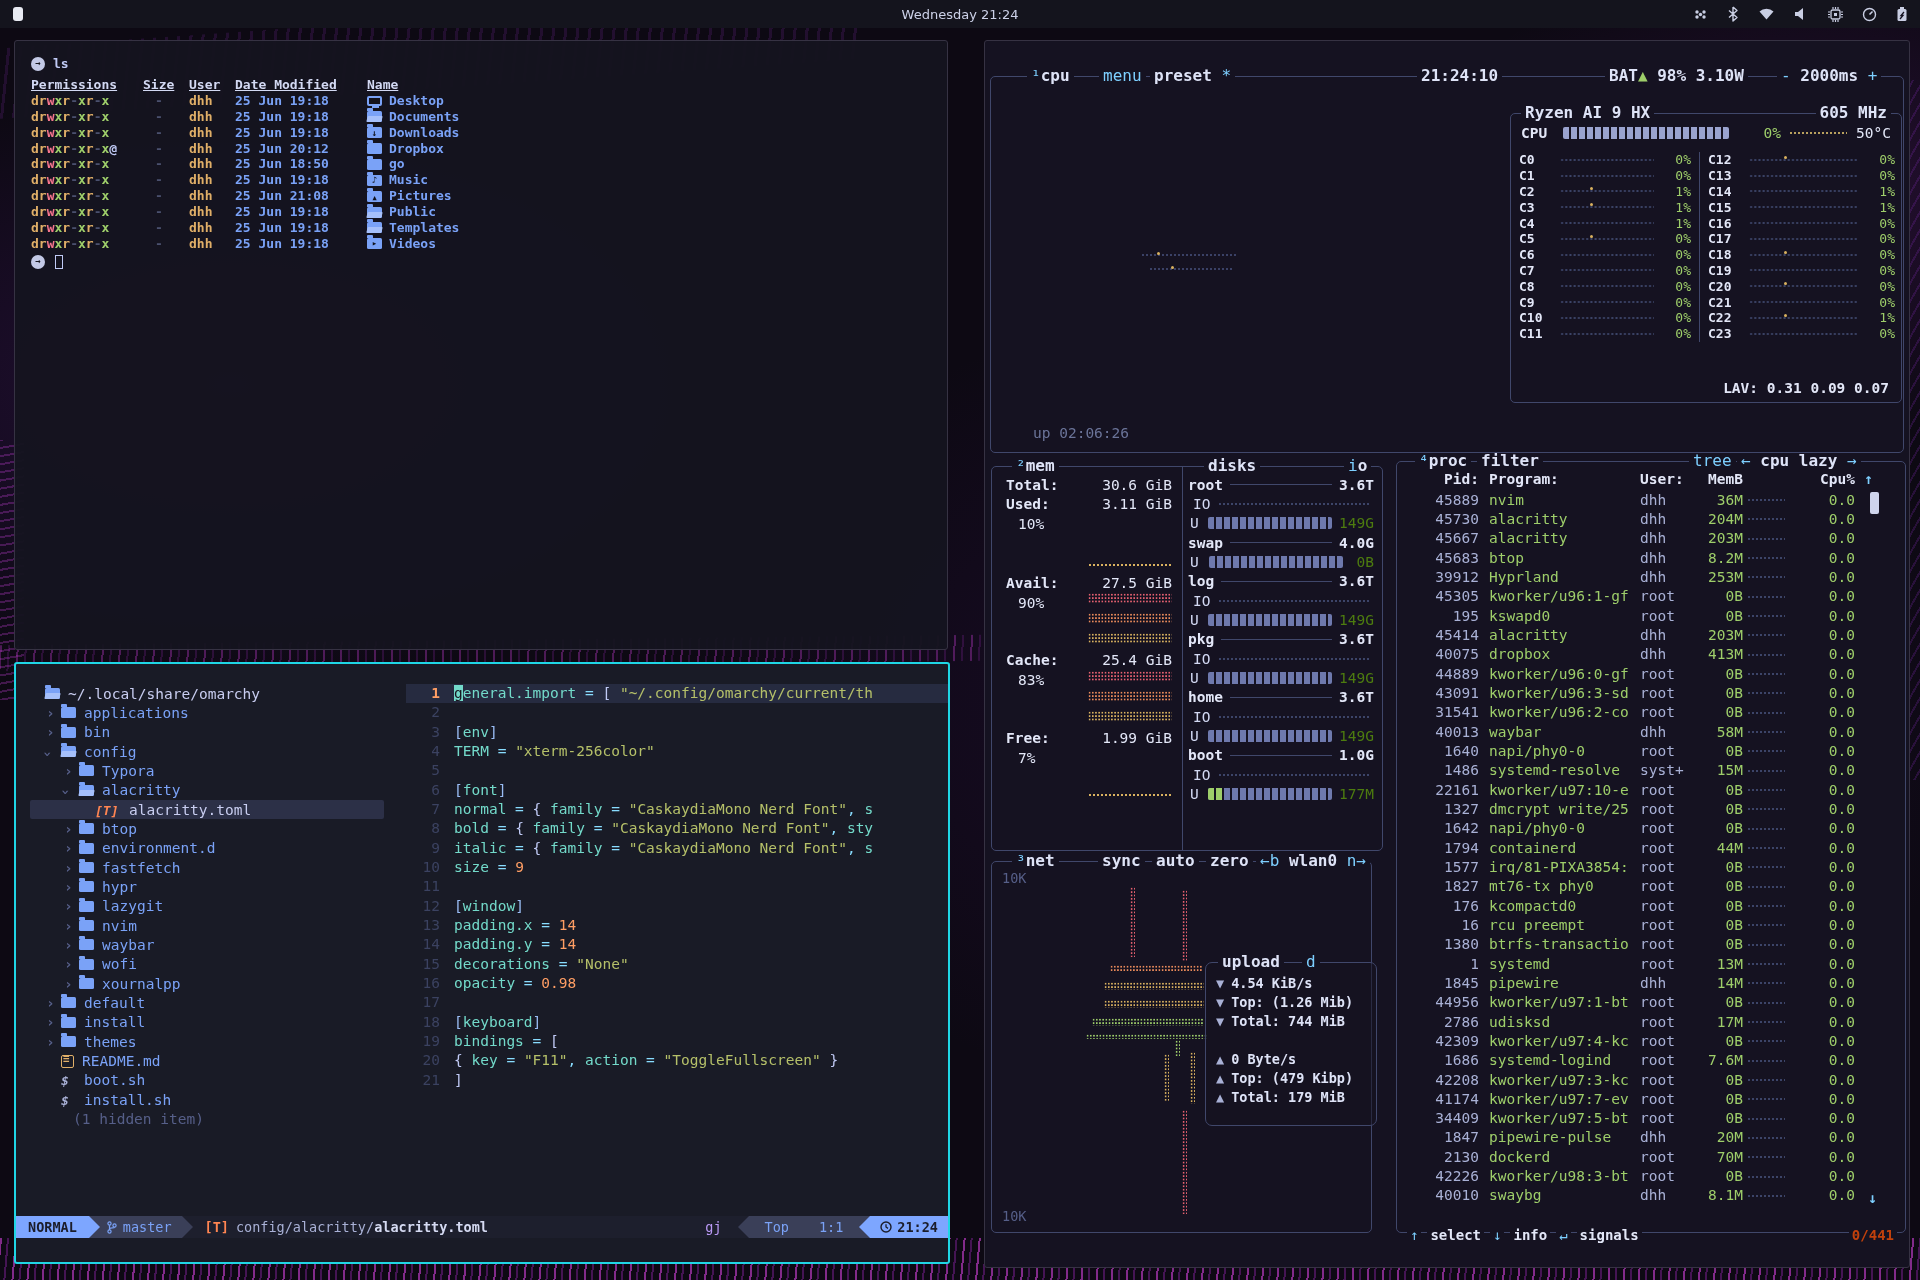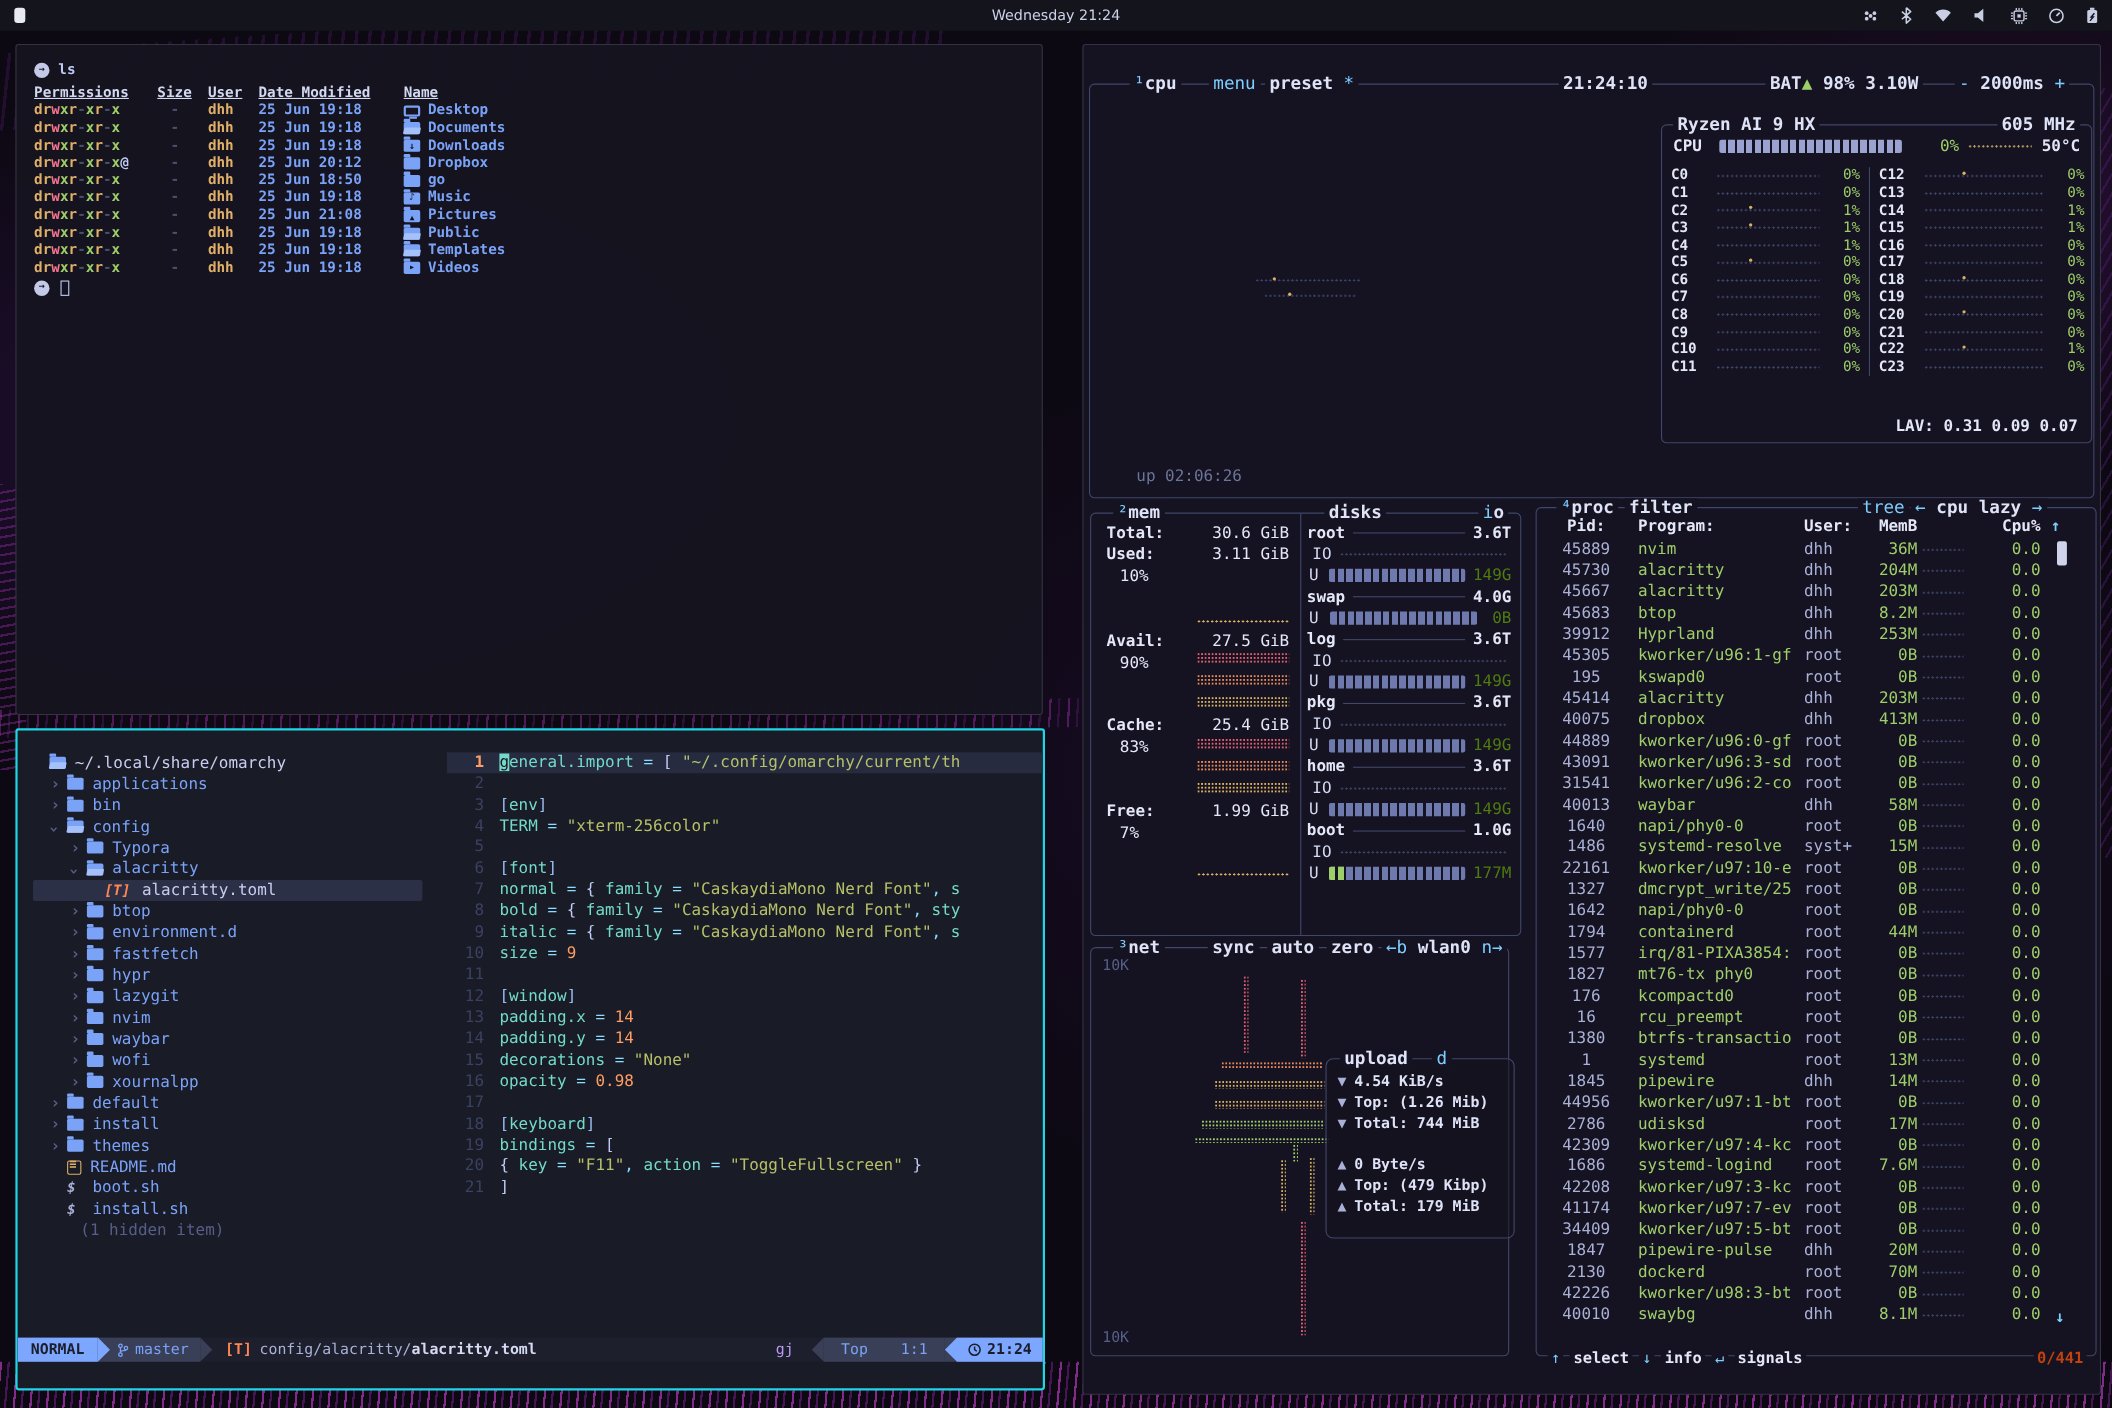--- a/index.html
+++ b/index.html
@@ -109,21 +109,21 @@
   .red{color:#e5606f}.orange{color:#e98a5a}.yellow{color:#d9b15f}.green{color:#9ece6a}
 
   
   .cpu-box{left:5px;top:35px;width:914px;height:377px}
   .ryzen{position:absolute;left:519px;top:36px;width:392px;height:290px;border:1px solid #40476b;border-radius:5px}
   .cpu-total{position:absolute;left:10px;right:10px;top:10px;display:flex;align-items:center;height:17px}
   .ct-label{font-weight:700;width:42px;color:#e3e7f8}
   .hbar{width:166px;height:12px;background:repeating-linear-gradient(90deg,#9aa3cf 0 6px,#151221 6px 8px);border-radius:2px}
   .ct-pct{width:52px;text-align:right;color:#9ece6a}
   .ct-dots{width:58px;height:4px;margin:0 8px;color:#b8a05e}
-  .ct-temp{flex:1;text-align:right;color:#e3e7f8;font-weight:700}
+  .ct-temp{flex:1;text-align:right;color:#e3e7f8;font-weight:400}
   .cores{position:absolute;top:38px;font-size:13px}
   .cores-l{left:8px;width:172px}
   .cores-r{left:188px;width:196px;border-left:1px solid #40476b;padding-left:8px}
   .core-row{display:flex;align-items:center;height:15.8px}
   .cname{width:34px;color:#e3e7f8;font-weight:600}
   .cdots{flex:1;height:4px;margin:0 7px;color:#3c4468;position:relative;background-image:radial-gradient(circle,currentColor 0.9px,transparent 1.15px);background-size:4.2px 4.2px}
   .core-row.mark .cdots::after{content:"";position:absolute;left:32%;top:-2px;width:3px;height:3px;border-radius:50%;background:#d9b15f}
   .cpct{width:30px;text-align:right;color:#9ece6a}
   .lav{position:absolute;right:12px;bottom:6px;color:#e3e7f8;font-weight:600}
   .uptime{position:absolute;left:42px;top:348px;color:#6b7499}
@@ -160,21 +160,21 @@
   .gdots{position:absolute}
   .upload-box{position:absolute;left:213px;top:100px;width:172px;height:164px;border:1px solid #40476b;border-radius:7px;background:rgba(21,18,33,.55)}
   .urow{position:absolute;left:10px;right:8px;display:flex;gap:7px;font-size:13.5px;font-weight:700;color:#dee3f7;white-space:nowrap}
   .umark{color:#a9b1d6;font-weight:400}
 
   
   .proc-box{left:411px;top:420px;width:510px;height:772px}
   .phead{position:absolute;top:9px;left:8px;right:50px;display:flex;font-weight:700;color:#e3e7f8}
   .prows{position:absolute;top:28px;left:8px;right:50px}
   .prow{display:flex;height:19.33px;align-items:center}
-  .col-pid{width:74px;text-align:center;flex:none}
+  .col-pid{width:74px;text-align:right;flex:none}
   .col-prog{width:152px;padding-left:10px;flex:none;overflow:hidden;white-space:nowrap}
   .col-user{width:60px;padding-left:9px;flex:none}
   .col-mem{width:52px;text-align:right;flex:none}
   .col-dots{width:46px;flex:none;display:flex;align-items:center;justify-content:center}
   .col-dots i{display:block;width:38px;height:3px;color:#3c4468;background-image:radial-gradient(circle,currentColor 0.9px,transparent 1.15px);background-size:4px 4px}
   .col-cpu{flex:1;text-align:right}
   .prow .col-pid,.prow .col-user{color:#a9b1d6}
   .prow .col-prog,.prow .col-mem,.prow .col-cpu{color:#9ece6a}
   .psort{position:absolute;top:9px;right:32px;color:#7dcfff;font-weight:700}
   .pthumb{position:absolute;top:30px;right:26px;width:9px;height:22px;background:#cfd4ec;border-radius:2px}

